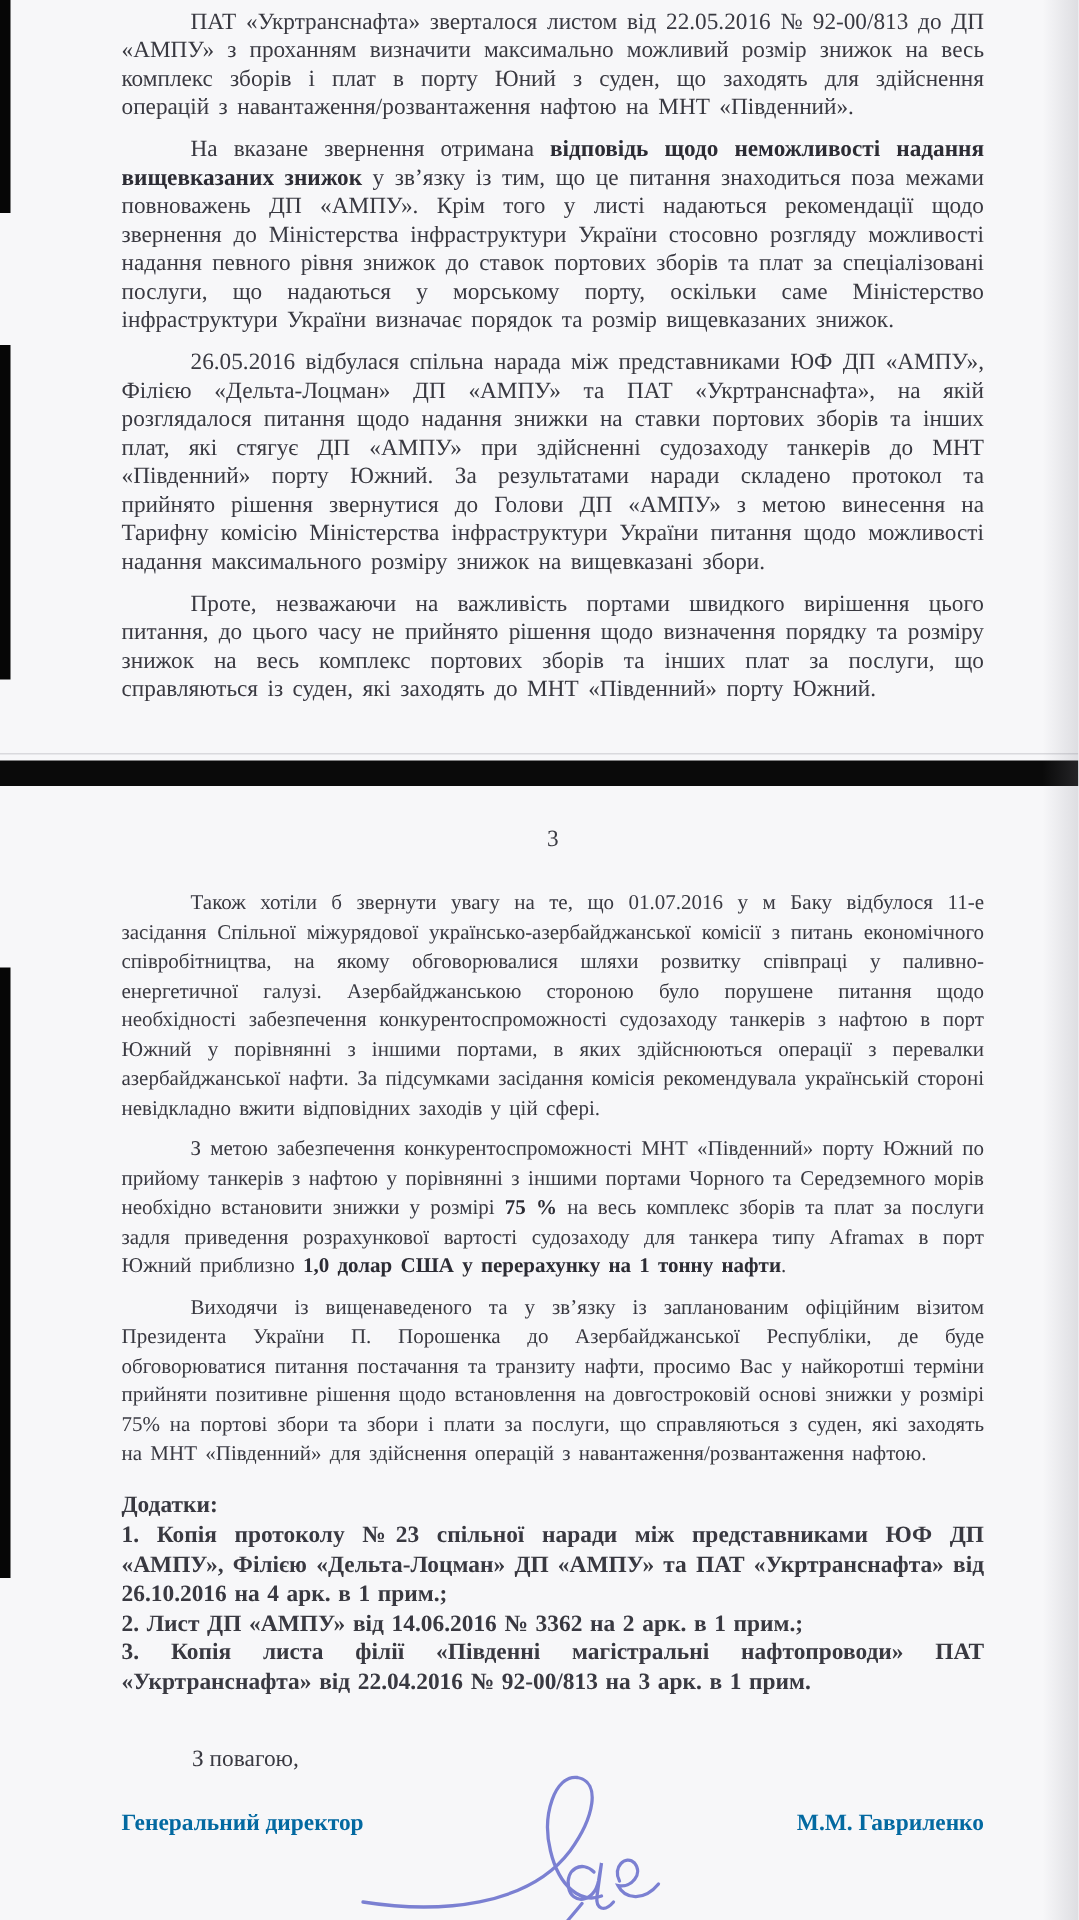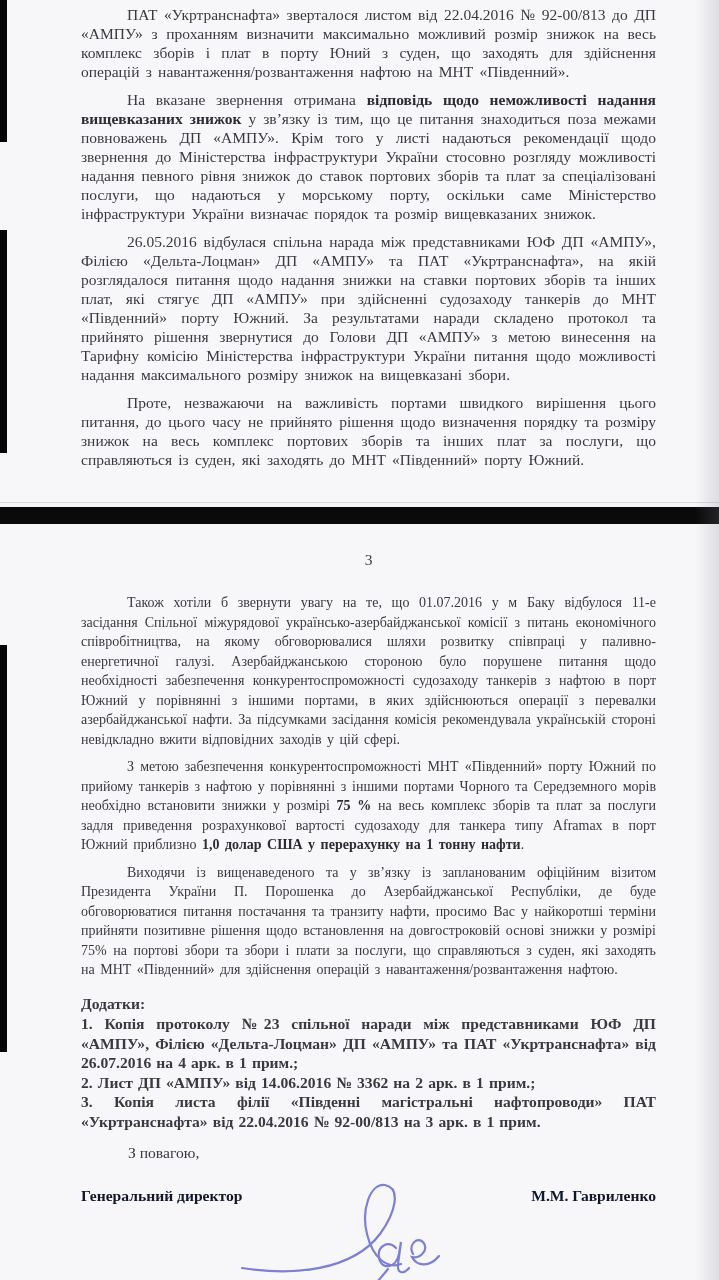--- a/index.html
+++ b/index.html
@@ -53,27 +53,27 @@
   b{font-weight:bold;color:#2c2c34;}
   .attachments{margin-top:14px;font-weight:bold;}
   .att-label{
     font-size:15.6px;line-height:19.5px;margin:0 0 1px 0;
   }
   .att-item{
     font-size:15.6px;line-height:19.5px;
     text-align:justify;word-spacing:1.2px;
   }
   .closing{
-    margin-top:12px;padding-left:47px;
+    margin-top:32px;padding-left:47px;
     font-size:15.6px;line-height:20px;
   }
   .signature-row{
     margin-top:24px;
     display:flex;justify-content:space-between;align-items:baseline;
-    font-weight:bold;font-size:15.6px;color:#0f172a;
+    font-weight:bold;font-size:15.6px;color:#0369a1;
   }
   .signature-svg{
     position:absolute;left:238px;top:648px;
     width:215px;height:150px;
     pointer-events:none;
   }
   
   .edge-bar{position:absolute;left:0;width:7px;background:#060606;}
   .edge-bar.b1{top:0;height:142px;}
   .edge-bar.b2{top:230px;height:223px;}
@@ -83,21 +83,21 @@
     background:linear-gradient(to right, rgba(130,130,142,0), rgba(130,130,142,0.22));
   }
 </style>
 </head>
 <body>
 
 <div class="screen">
 
   <section class="page1">
     <div class="body-text">
-        <p><span>ПАТ «Укртранснафта» зверталося листом від 22.04.2016 № 92-00/813 до ДП «АМПУ» з проханням визначити максимально можливий розмір знижок на весь комплекс зборів і плат в порту Юний з суден, що заходять для здійснення операцій з навантаження/розвантаження нафтою на МНТ «Південний».</span></p>
+        <p><span>ПАТ «Укртранснафта» зверталося листом від 22.05.2016 № 92-00/813 до ДП «АМПУ» з проханням визначити максимально можливий розмір знижок на весь комплекс зборів і плат в порту Юний з суден, що заходять для здійснення операцій з навантаження/розвантаження нафтою на МНТ «Південний».</span></p>
         <p><span>На вказане звернення отримана </span><b>відповідь щодо неможливості надання вищевказаних знижок</b><span> у зв’язку із тим, що це питання знаходиться поза межами повноважень ДП «АМПУ». Крім того у листі надаються рекомендації щодо звернення до Міністерства інфраструктури України стосовно розгляду можливості надання певного рівня знижок до ставок портових зборів та плат за спеціалізовані послуги, що надаються у морському порту, оскільки саме Міністерство інфраструктури України визначає порядок та розмір вищевказаних знижок.</span></p>
         <p><span>26.05.2016 відбулася спільна нарада між представниками ЮФ ДП «АМПУ», Філією «Дельта-Лоцман» ДП «АМПУ» та ПАТ «Укртранснафта», на якій розглядалося питання щодо надання знижки на ставки портових зборів та інших плат, які стягує ДП «АМПУ» при здійсненні судозаходу танкерів до МНТ «Південний» порту Южний. За результатами наради складено протокол та прийнято рішення звернутися до Голови ДП «АМПУ» з метою винесення на Тарифну комісію Міністерства інфраструктури України питання щодо можливості надання максимального розміру знижок на вищевказані збори.</span></p>
         <p><span>Проте, незважаючи на важливість портами швидкого вирішення цього питання, до цього часу не прийнято рішення щодо визначення порядку та розміру знижок на весь комплекс портових зборів та інших плат за послуги, що справляються із суден, які заходять до МНТ «Південний» порту Южний.</span></p>
       </div>
   </section>
 
   <div class="page-edge-line"></div>
   <div class="separator-band"></div>
 
   <section class="page2">
@@ -105,21 +105,21 @@
 
     <div class="body-text">
         <p><span>Також хотіли б звернути увагу на те, що 01.07.2016 у м Баку відбулося 11-е засідання Спільної міжурядової українсько-азербайджанської комісії з питань економічного співробітництва, на якому обговорювалися шляхи розвитку співпраці у паливно-енергетичної галузі. Азербайджанською стороною було порушене питання щодо необхідності забезпечення конкурентоспроможності судозаходу танкерів з нафтою в порт Южний у порівнянні з іншими портами, в яких здійснюються операції з перевалки азербайджанської нафти. За підсумками засідання комісія рекомендувала українській стороні невідкладно вжити відповідних заходів у цій сфері.</span></p>
         <p><span>З метою забезпечення конкурентоспроможності МНТ «Південний» порту Южний по прийому танкерів з нафтою у порівнянні з іншими портами Чорного та Середземного морів необхідно встановити знижки у розмірі </span><b>75 %</b><span> на весь комплекс зборів та плат за послуги задля приведення розрахункової вартості судозаходу для танкера типу Aframax в порт Южний приблизно </span><b>1,0 долар США у перерахунку на 1 тонну нафти</b><span>.</span></p>
         <p><span>Виходячи із вищенаведеного та у зв’язку із запланованим офіційним візитом Президента України П. Порошенка до Азербайджанської Республіки, де буде обговорюватися питання постачання та транзиту нафти, просимо Вас у найкоротші терміни прийняти позитивне рішення щодо встановлення на довгостроковій основі знижки у розмірі 75% на портові збори та збори і плати за послуги, що справляються з суден, які заходять на МНТ «Південний» для здійснення операцій з навантаження/розвантаження нафтою.</span></p>
       </div>
 
     <div class="attachments">
       <div class="att-label">Додатки:</div>
       <div>
-          <div class="att-item">1. Копія протоколу №23 спільної наради між представниками ЮФ ДП «АМПУ», Філією «Дельта-Лоцман» ДП «АМПУ» та ПАТ «Укртранснафта» від 26.07.2016 на 4 арк. в 1 прим.;</div>
+          <div class="att-item">1. Копія протоколу №23 спільної наради між представниками ЮФ ДП «АМПУ», Філією «Дельта-Лоцман» ДП «АМПУ» та ПАТ «Укртранснафта» від 26.10.2016 на 4 арк. в 1 прим.;</div>
           <div class="att-item">2. Лист ДП «АМПУ» від 14.06.2016 № 3362 на 2 арк. в 1 прим.;</div>
           <div class="att-item">3. Копія листа філії «Південні магістральні нафтопроводи» ПАТ «Укртранснафта» від 22.04.2016 № 92-00/813 на 3 арк. в 1 прим.</div>
         </div>
     </div>
 
     <div class="closing">З повагою,</div>
 
     <div class="signature-row">
       <span>Генеральний директор</span>
       <span>М.М. Гавриленко</span>

